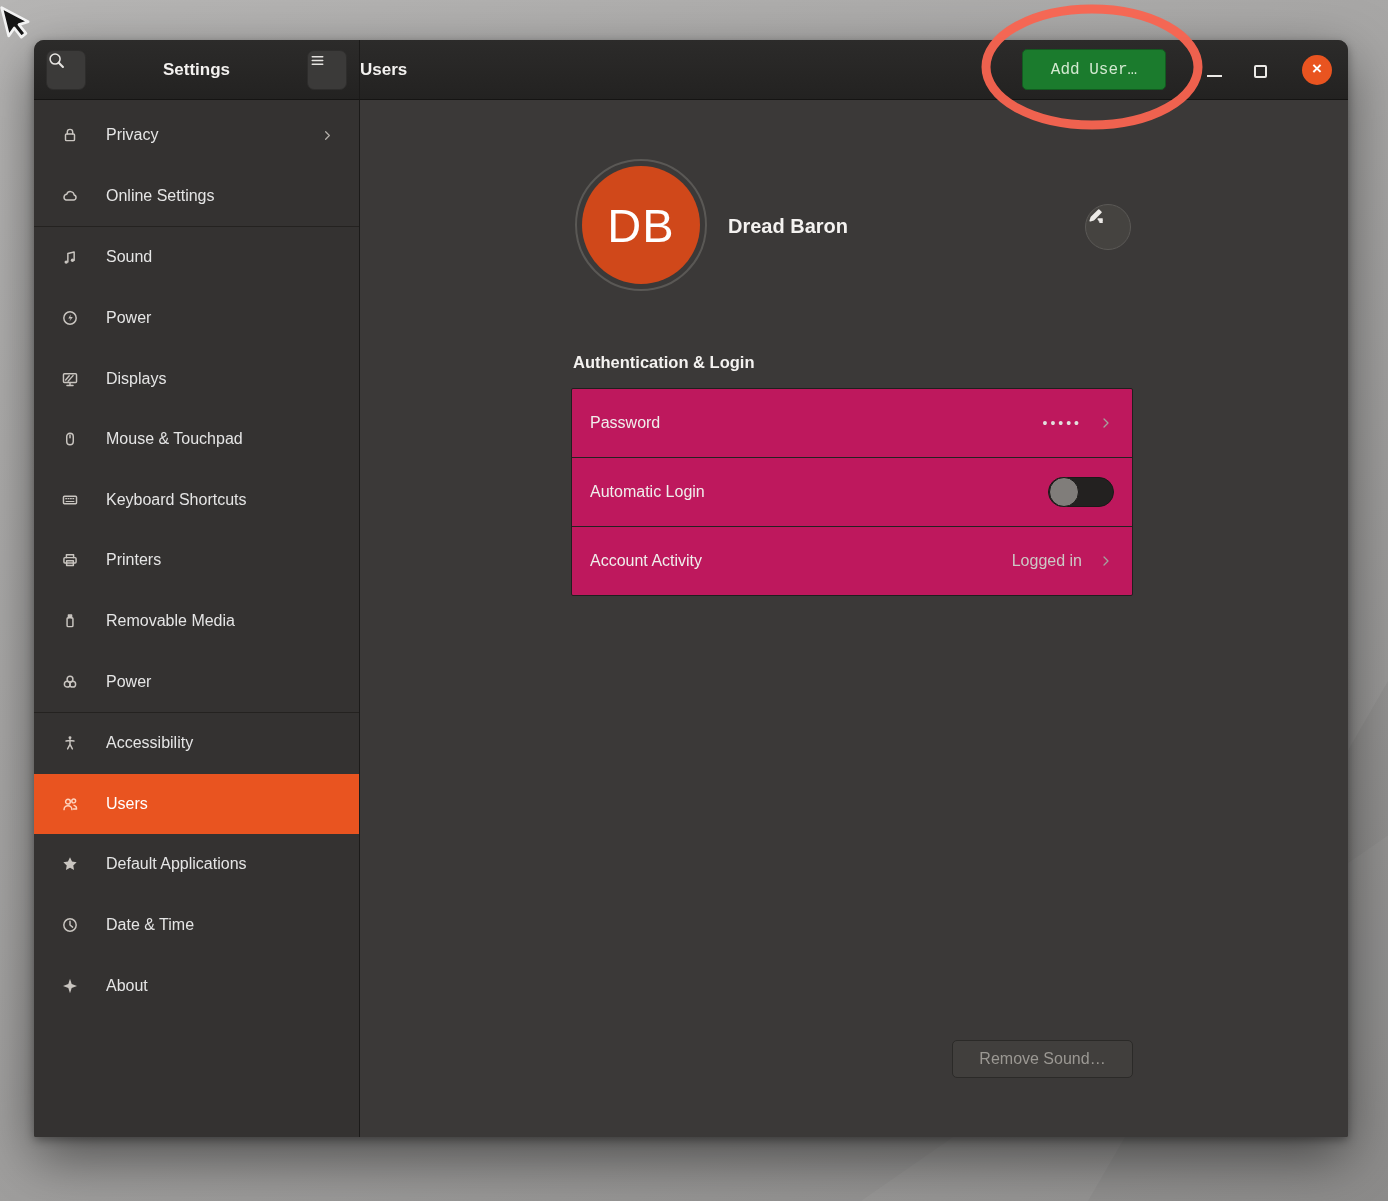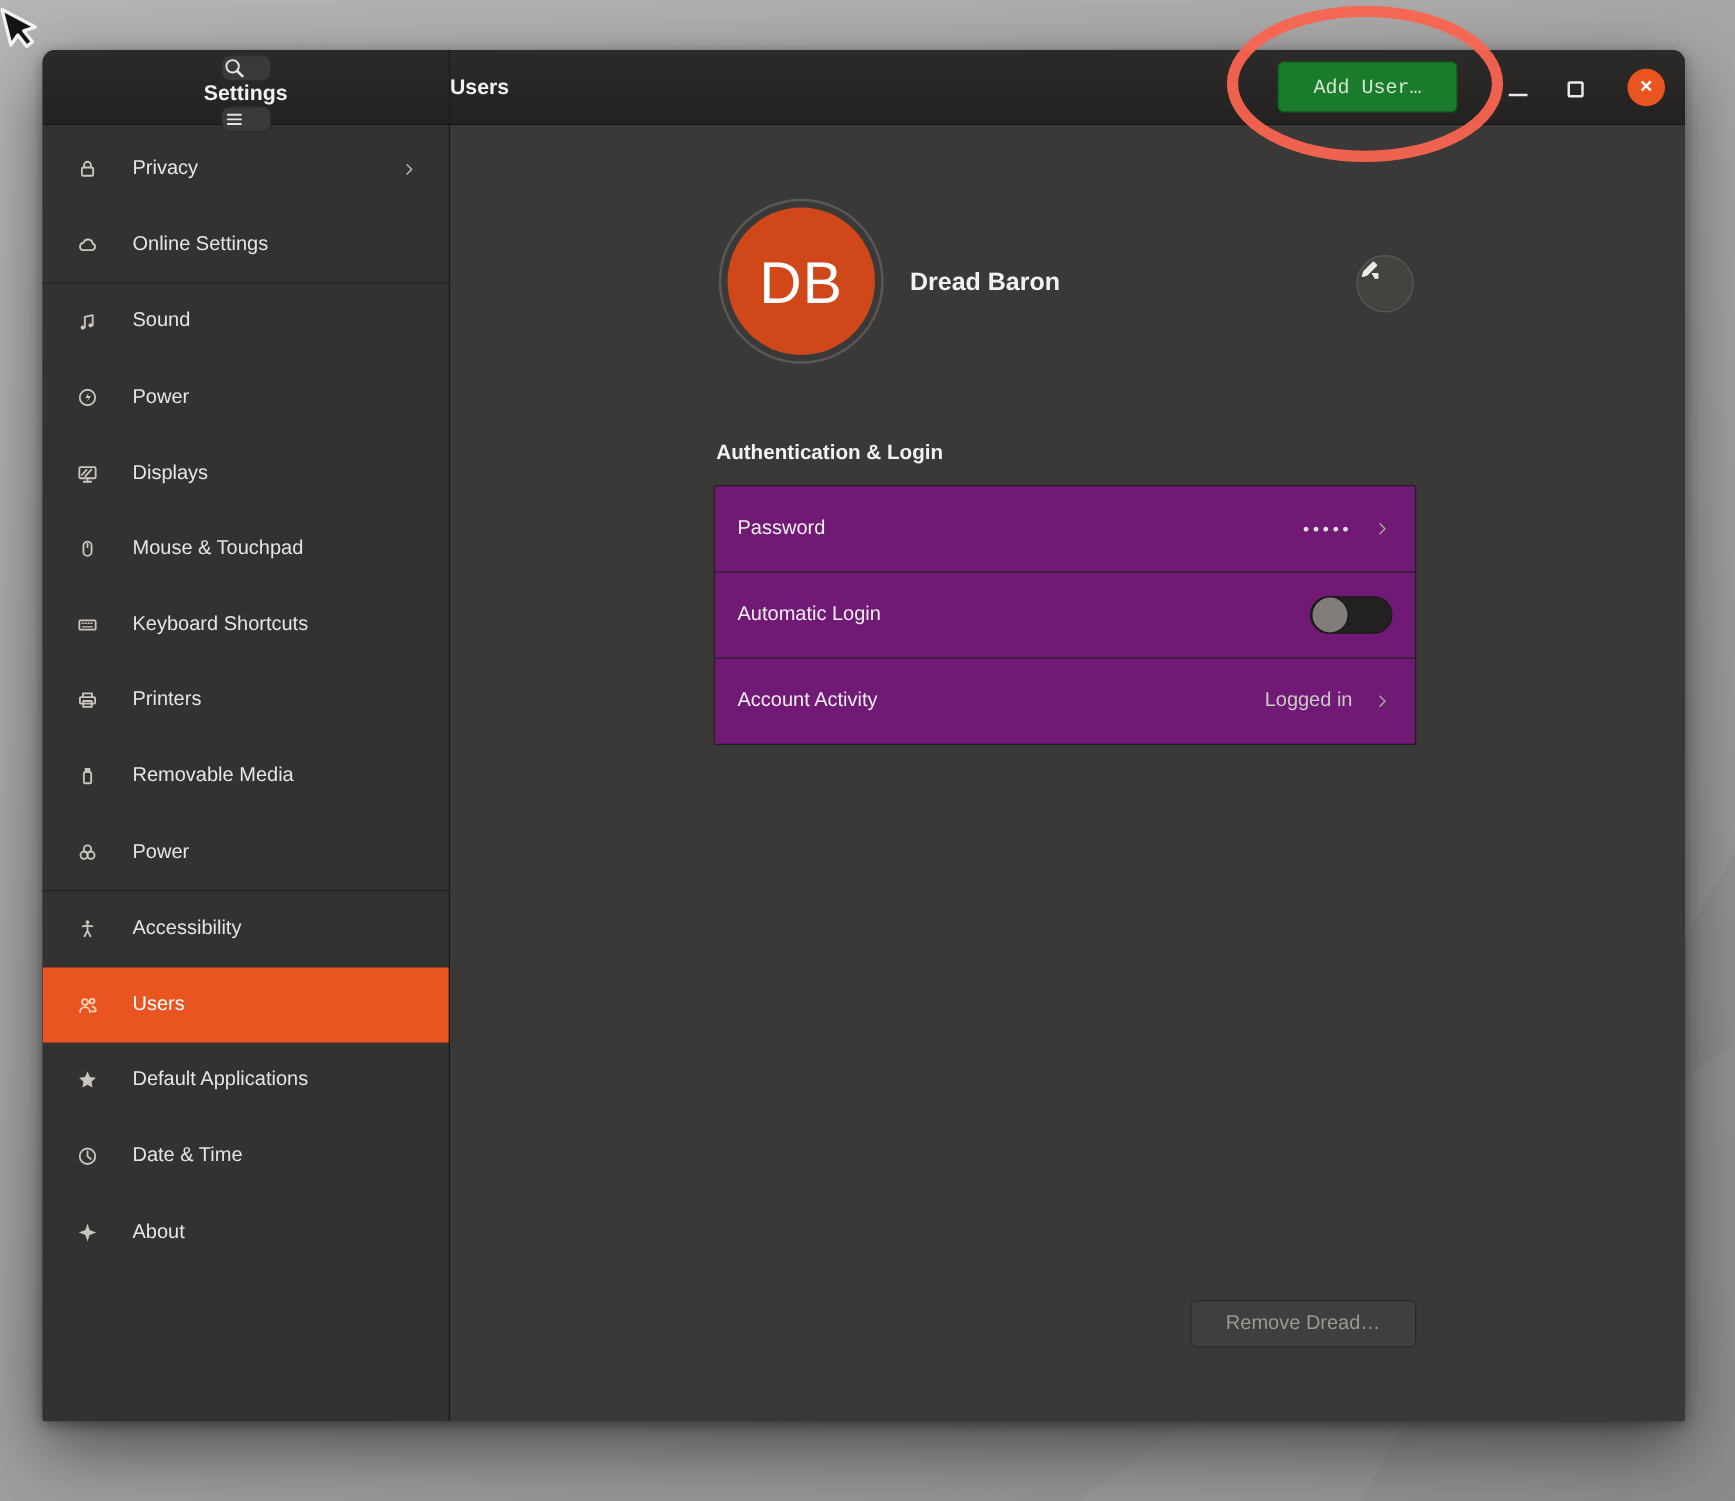--- a/index.html
+++ b/index.html
@@ -22,21 +22,21 @@
     background:#3b3938;
     box-shadow:0 20px 55px rgba(0,0,0,.5), 0 3px 10px rgba(0,0,0,.35);
   }
 
   
   .sidebar-header, .main-header {
     background:linear-gradient(#2c2b2a,#232221);
     border-bottom:1px solid #151413;
     position:relative; display:flex; align-items:center;
   }
-  .sidebar-header { justify-content:space-between; padding:4px 12px; border-right:1px solid #1b1a19;flex-direction:column; }
+  .sidebar-header { justify-content:space-between; padding:4px 12px; border-right:1px solid #1b1a19; }
   .icon-btn {
     width:40px; height:40px; border-radius:7px; background:#3b3a39;
     border:1px solid #2e2d2c; color:#e6e4e1;
     display:flex; align-items:center; justify-content:center; cursor:pointer;
   }
   .icon-btn svg { width:19px; height:19px; }
   .app-title, .page-title { font-weight:700; font-size:17px; color:#f3f1ef; }
 
   .add-user-btn {
     position:absolute; right:182px; top:9px; width:144px; height:41px;
@@ -74,21 +74,21 @@
     display:flex; align-items:center; justify-content:center; }
   .user-name { position:absolute; left:368px; top:115px; font-size:20px; font-weight:700; color:#f4f2f0; }
   .edit-btn { position:absolute; left:725px; top:104px; width:46px; height:46px; border-radius:50%;
     background:#454340; border:1px solid #5b5956; color:#eceae7;
     display:flex; align-items:center; justify-content:center; cursor:pointer; }
   .edit-btn svg { width:20px; height:20px; }
 
   .section-title { position:absolute; left:213px; top:253px; font-size:16.5px; font-weight:700; color:#f4f2f0; }
 
   .card { position:absolute; left:211px; top:288px; width:562px; height:208px;
-    background:#701a75; border:1px solid #201f1e; border-radius:2px;
+    background:#be185d; border:1px solid #201f1e; border-radius:2px;
     display:flex; flex-direction:column; }
   .card-row { flex:1; display:flex; align-items:center; padding:0 18px;
     font-size:16px; color:#f0eeec; cursor:pointer; }
   .card-divider { flex:none; height:1px; background:#242221; }
   .row-right { margin-left:auto; display:flex; align-items:center; gap:16px; }
   .row-value { color:#ccc9c5; font-size:16px; }
   .row-value.dots { font-size:14px; letter-spacing:3px; color:#e2e0dd; }
   .row-chev { width:16px; height:16px; color:#a5a29d; }
 
   .toggle { width:66px; height:30px; border-radius:15px; background:#232120;
@@ -328,21 +328,21 @@
           <span>Account Activity</span>
           <span class="row-right">
             <span class="row-value">Logged in</span>
             <span class="row-chev"><svg viewBox="0 0 16 16" fill="none" stroke="currentColor" stroke-width="1.3" stroke-linecap="round" stroke-linejoin="round">
                 <path d="M6 4l4 4-4 4"></path>
               </svg></span>
           </span>
         </div>
       </div>
 
-    <button class="remove-btn">Remove Dread…</button>
+    <button class="remove-btn">Remove Sound…</button>
   </div>
 </div>
 
 <svg class="annotation" viewBox="0 0 228 130">
   <ellipse cx="114" cy="65" rx="106" ry="58" fill="none" stroke="#f96450" stroke-width="9" opacity="0.95"></ellipse>
 </svg>
 
 <svg class="cursor" viewBox="0 0 24 24">
   <path d="M5 2 L5 19.5 L9.4 15.7 L12.2 22 L15.4 20.5 L12.6 14.4 L18.4 14 Z" fill="#141414" stroke="#f2f2f2" stroke-width="1.6" stroke-linejoin="round"></path>
 </svg>

